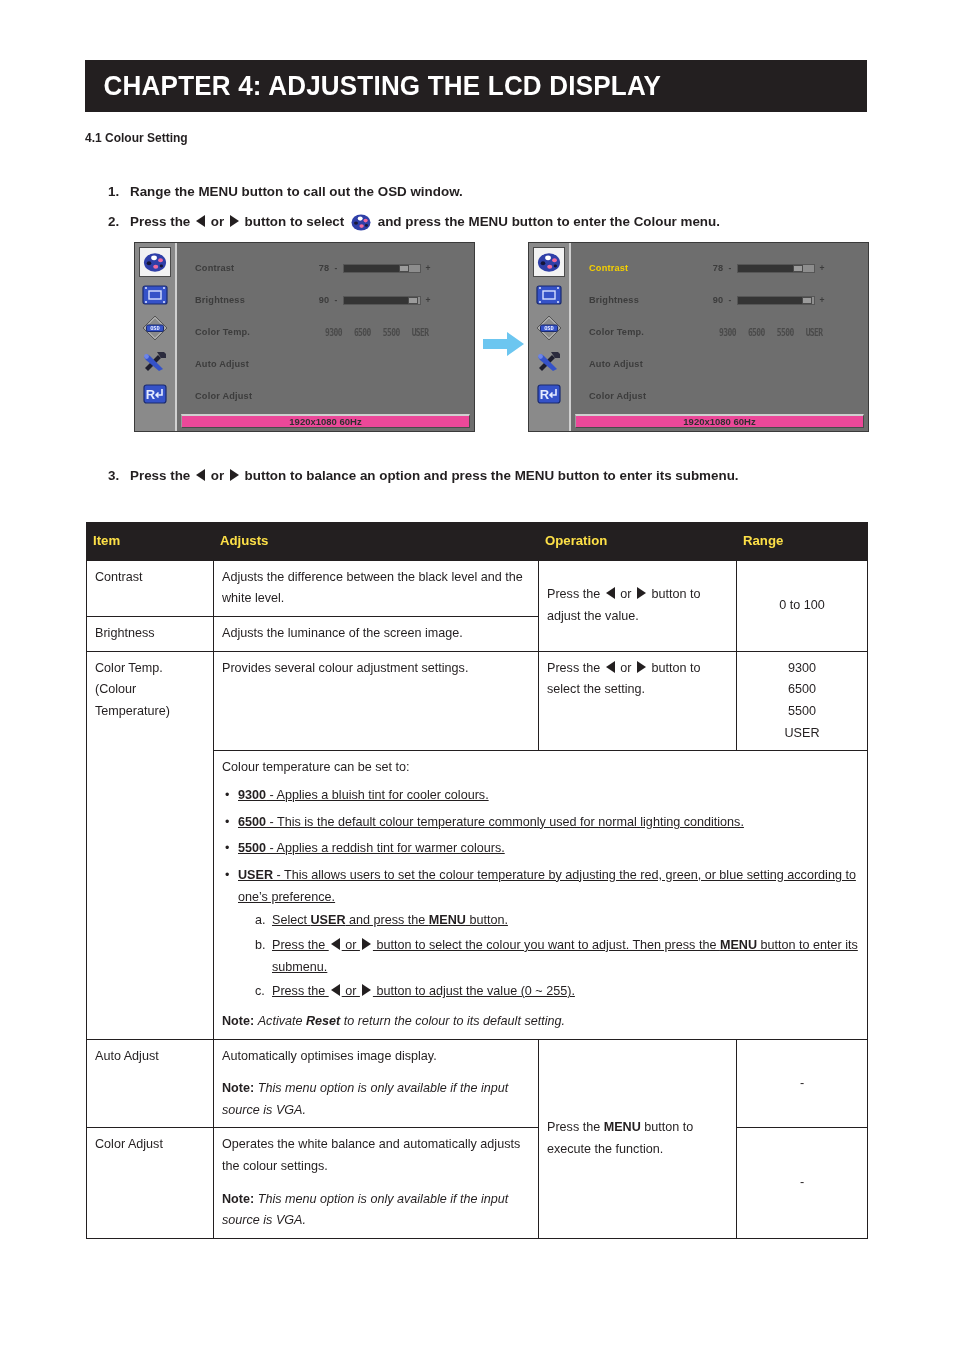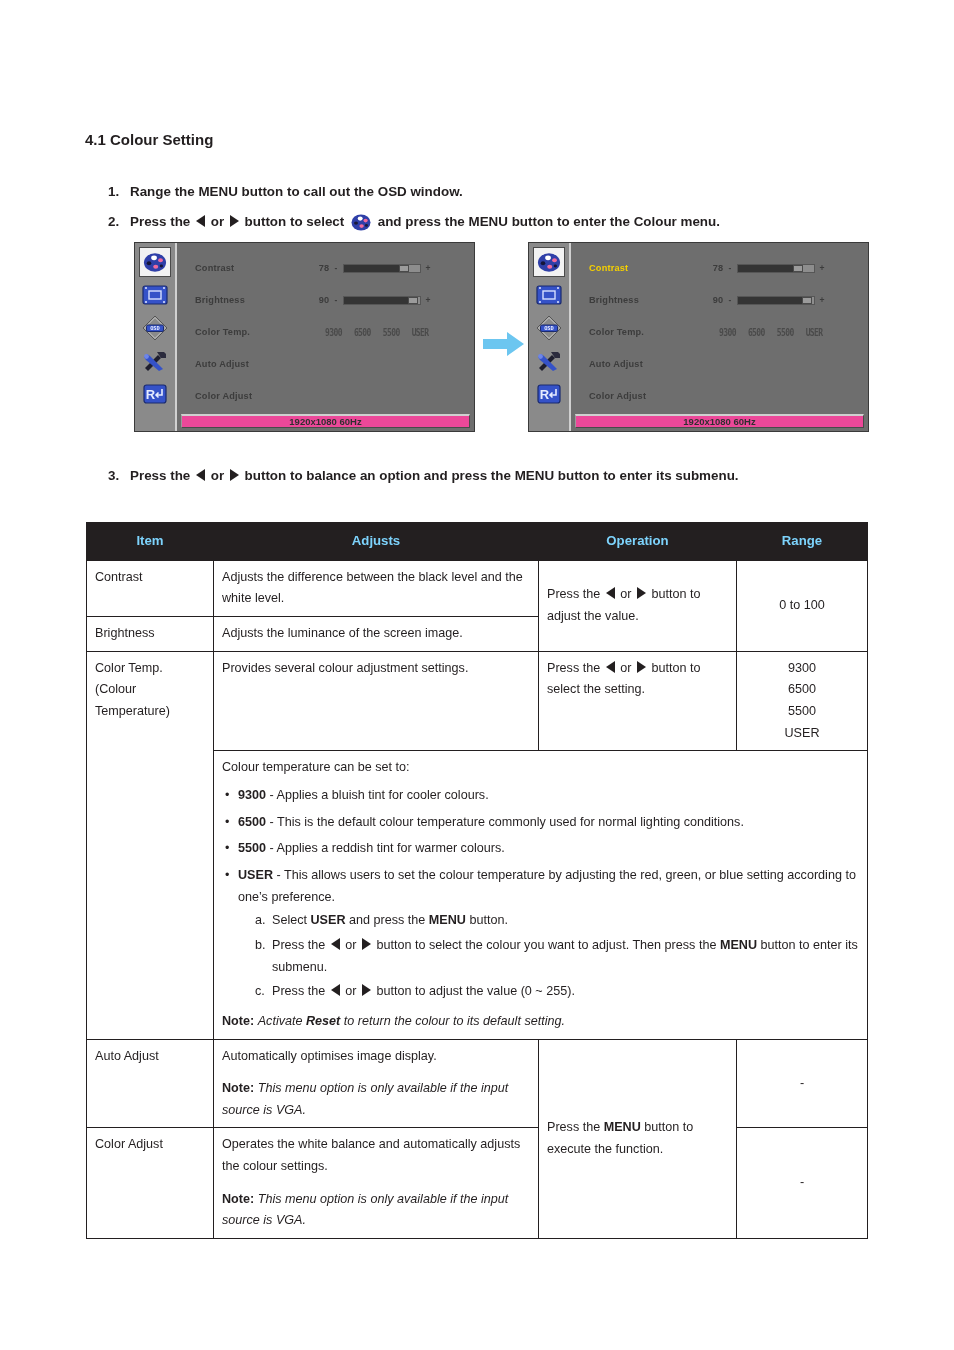--- a/index.html
+++ b/index.html
@@ -42,21 +42,21 @@
     transform: scaleX(0.93);
     transform-origin: left center;
     white-space: nowrap;
   }
 
   
   .section-heading {
     position: absolute;
     left: 85px;
     top: 131px;
-    font-size: 15px;
+    font-size: 12px;
     font-weight: bold;
     color: #231f20;
   }
 
   
   .step {
     position: absolute;
     font-size: 13.4px;
     font-weight: bold;
     color: #231f20;
@@ -242,41 +242,42 @@
     color: #231f20;
   }
   .tbl th, .tbl td {
     border: 1px solid #231f20;
     vertical-align: top;
     padding: 6px 8px;
     line-height: 1.72;
   }
   .tbl thead th {
     background: #231f20;
-    color: #7dd3fc;
-    text-align: center;
+    color: #fde047;
+    text-align: left;
     font-weight: bold;
     font-size: 13.2px;
     padding: 7px 6px;
     vertical-align: middle;
     border-color: #231f20;
   }
   .tbl .c-item { width: 127px; }
   .tbl .c-func { width: 325px; }
   .tbl .c-oper { width: 198px; }
   .tbl .c-rng  { width: 131px; }
 
   td.center { text-align: center; vertical-align: middle; }
   td.mid { vertical-align: middle; }
   .rng-list { line-height: 1.8; }
 
   ul.bullets {
     margin: 6px 0 2px 0;
     padding-left: 16px;
     list-style: none;
+    text-decoration: underline;
   }
   ul.bullets > li {
     position: relative;
     padding-left: 0px;
     margin-bottom: 5px;
     line-height: 1.72;
   }
   ul.bullets > li:before {
     content: "\2022";
     position: absolute;
@@ -315,20 +316,23 @@
     font-size: 13px;
     font-weight: bold;
     color: #231f20;
   }
 </style>
 </head>
 <body>
 
 <div class="page">
 
+  <div class="chapter-bar">
+    <div class="chapter-title">CHAPTER 4: ADJUSTING THE LCD DISPLAY</div>
+  </div>
 
   <div class="section-heading">4.1 Colour Setting</div>
 
   <div class="step step1">
     <span class="step-num">1.</span>
     <span class="step-text">
       <span>Range the MENU button to call out the OSD window.</span>
     </span>
   </div>
 

